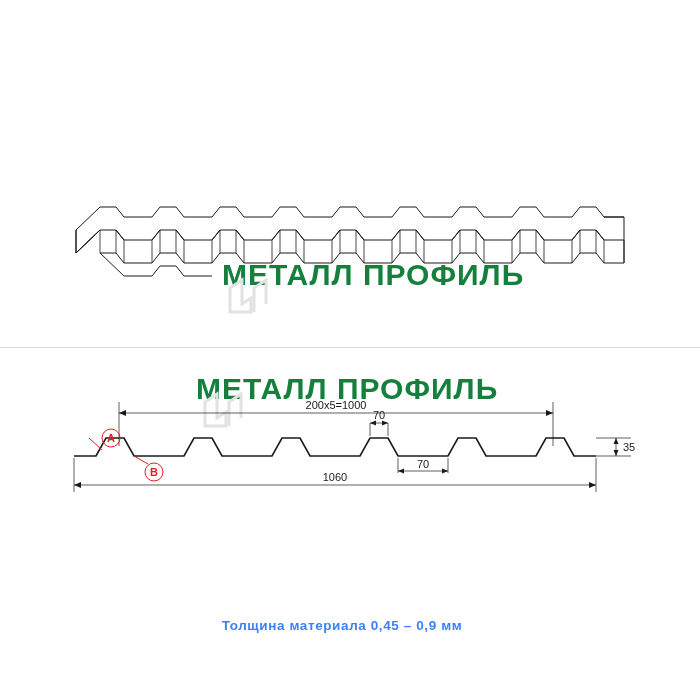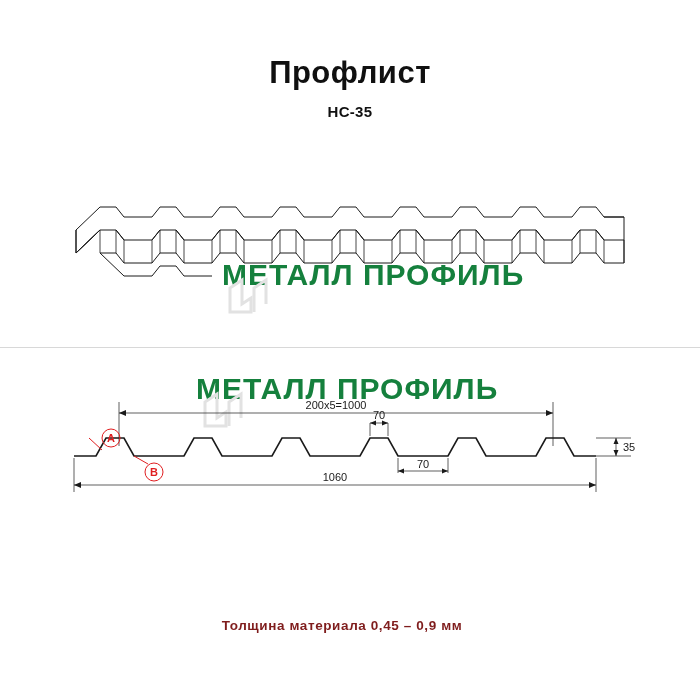--- a/index.html
+++ b/index.html
@@ -101,40 +101,36 @@
   
   .footer-note {
     position: absolute;
     left: 0;
     top: 618px;
     width: 684px;
     text-align: center;
     font-size: 13.5px;
     font-weight: bold;
     letter-spacing: 0.6px;
-    color: #7f1d1d;
+    color: #3b82f6;
   }
 
   svg { display: block; overflow: visible; }
   .ln { fill: none; stroke: #1a1a1a; stroke-width: 1; }
   .ln-thin { fill: none; stroke: #1a1a1a; stroke-width: 0.8; }
   .dim { fill: none; stroke: #1a1a1a; stroke-width: 0.7; }
   .callout { fill: none; stroke: #e01e20; stroke-width: 1; }
   .callout-txt { fill: #e01e20; font-size: 11px; font-family: "Liberation Sans", sans-serif; font-weight: bold; }
   .dim-txt { fill: #1a1a1a; font-size: 11px; font-family: "Liberation Sans", sans-serif; }
 </style>
 </head>
 <body>
 
 <div class="page">
 
-  <div class="header">
-    <div class="title">Профлист</div>
-    <div class="subtitle">НС-35</div>
-  </div>
 
   <div class="watermark wm-top">МЕТАЛЛ ПРОФИЛЬ</div>
   <div class="wm-logo wm-logo-top">
     <svg width="46" height="36" viewBox="0 0 46 36" aria-hidden="true">
       <path d="M2 34 L2 10 L14 2 L14 26 L23 20 L23 34 Z" fill="none" stroke="#e2e2e2" stroke-width="3"></path>
       <path d="M26 34 L26 10 L38 2 L38 26" fill="none" stroke="#e2e2e2" stroke-width="3"></path>
     </svg>
   </div>
 
   <div class="watermark wm-bottom">МЕТАЛЛ ПРОФИЛЬ</div>

